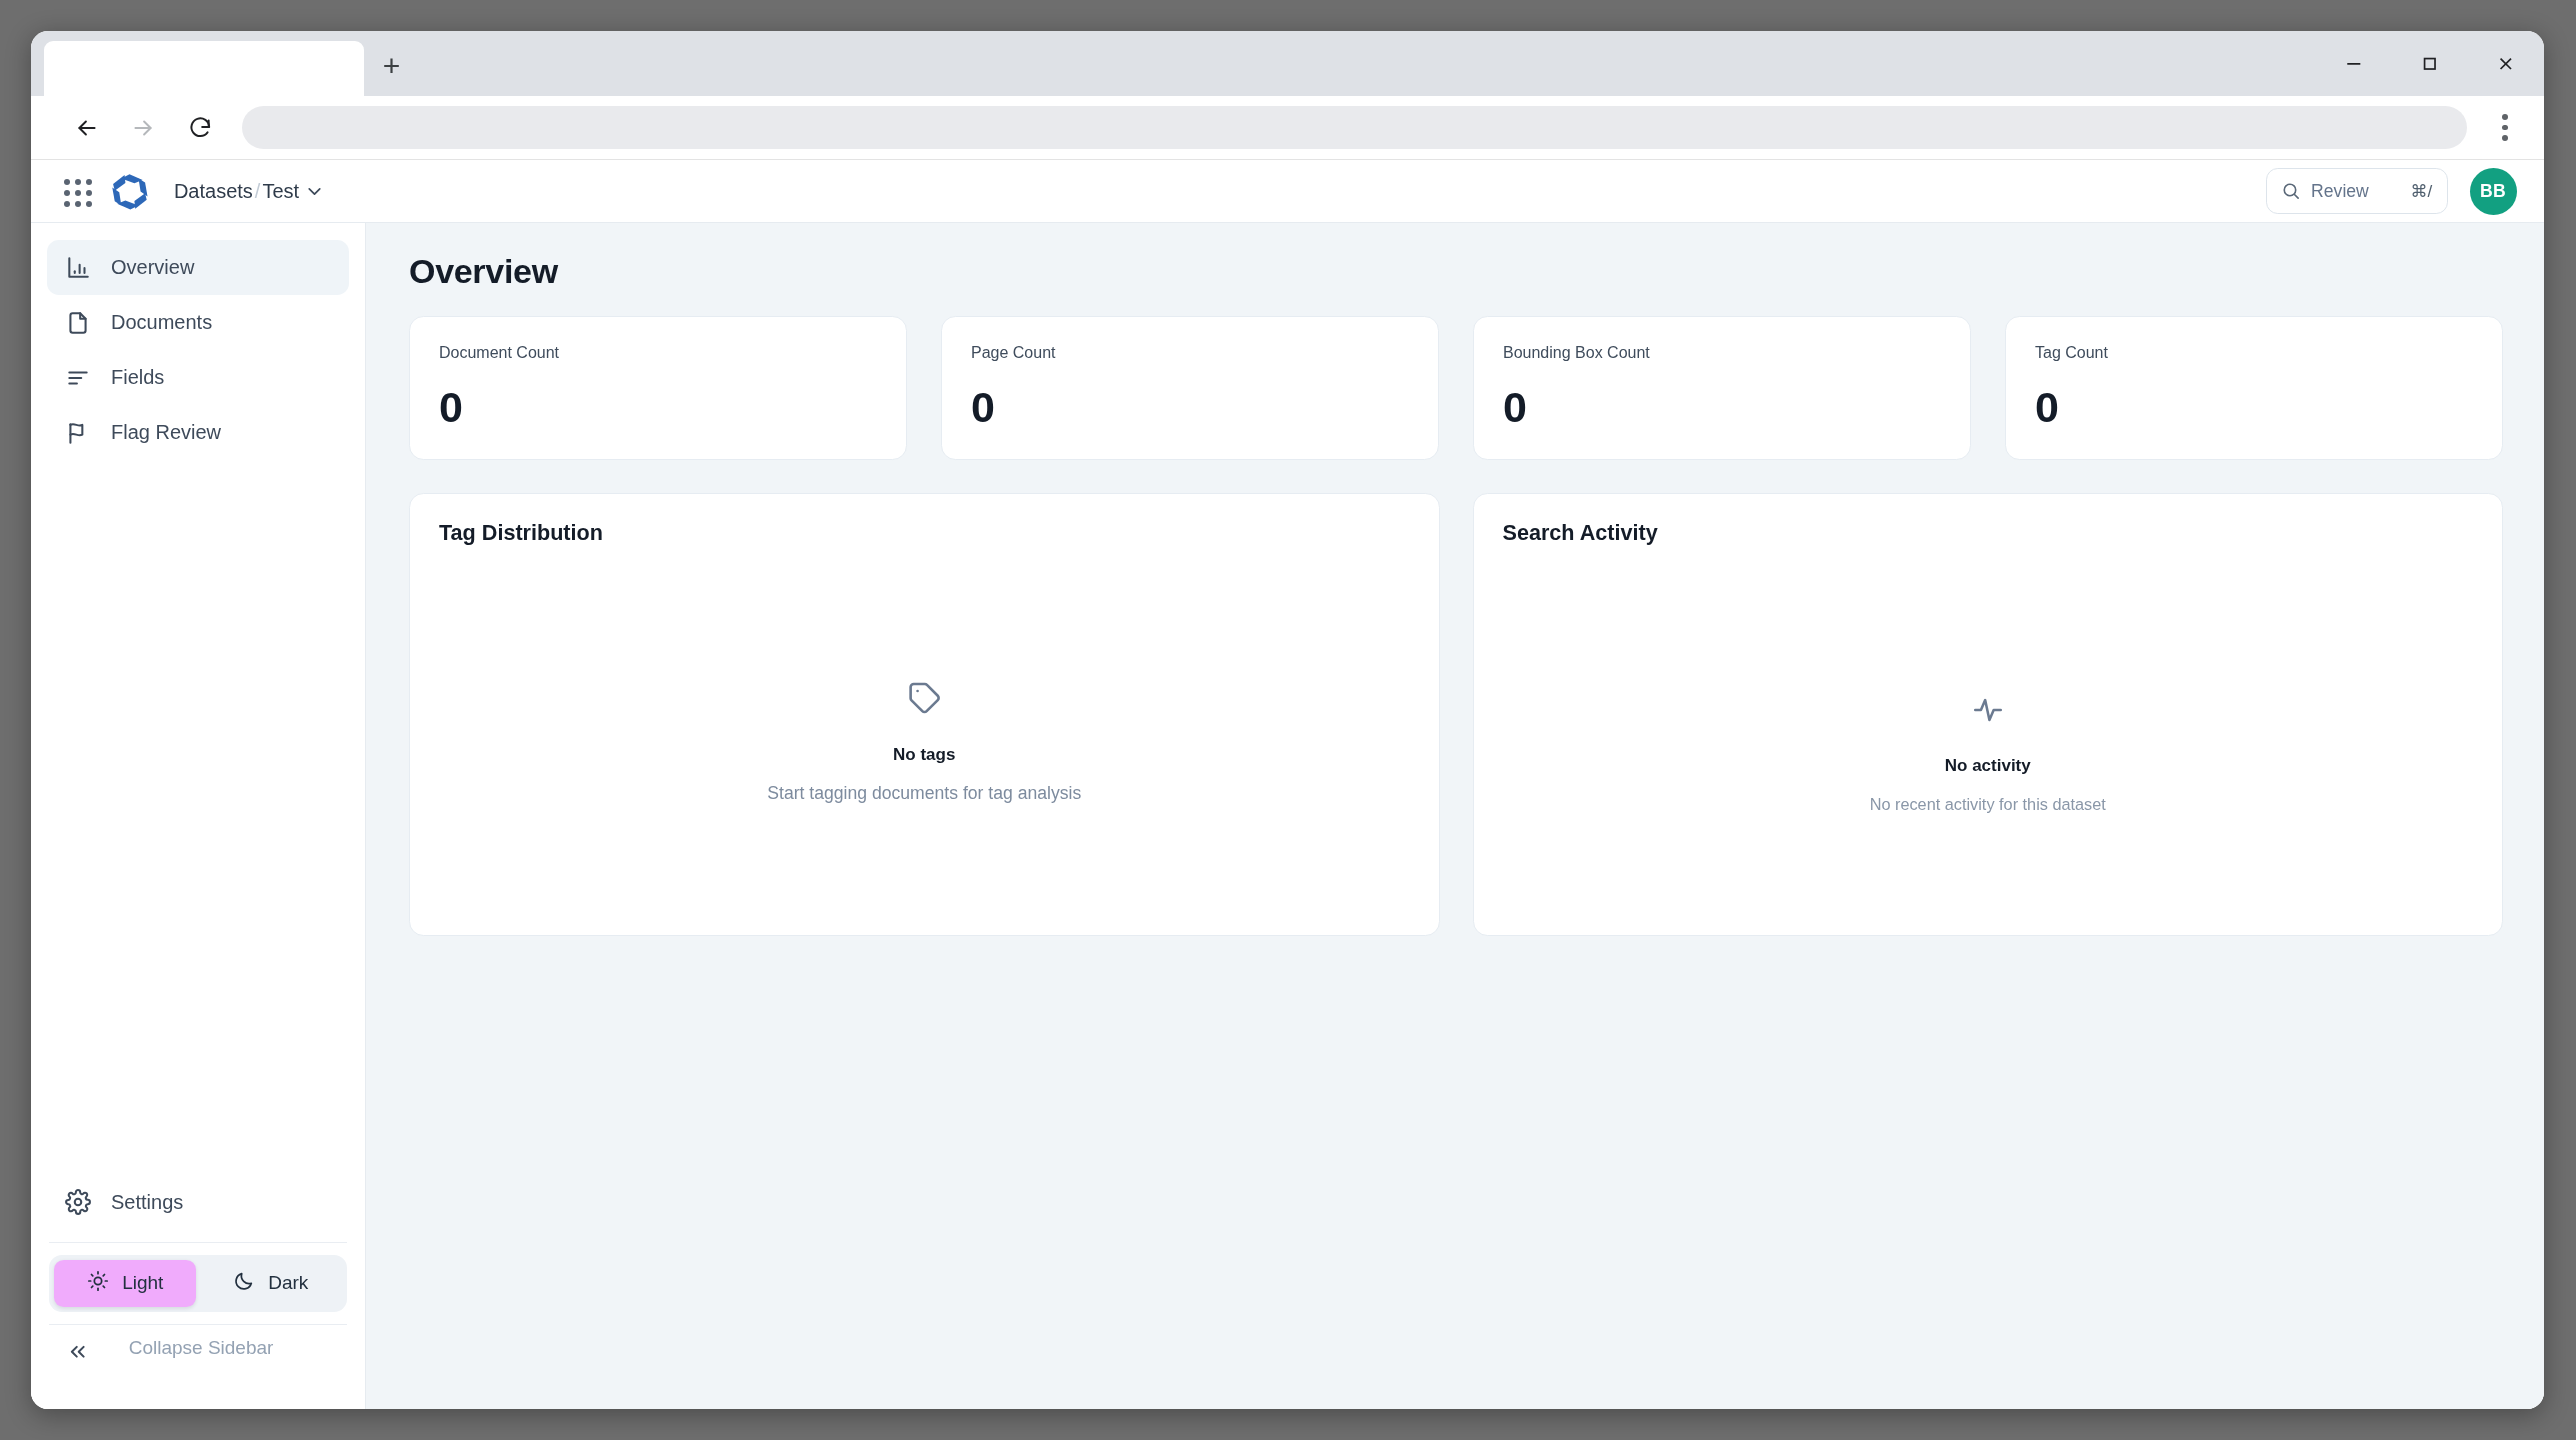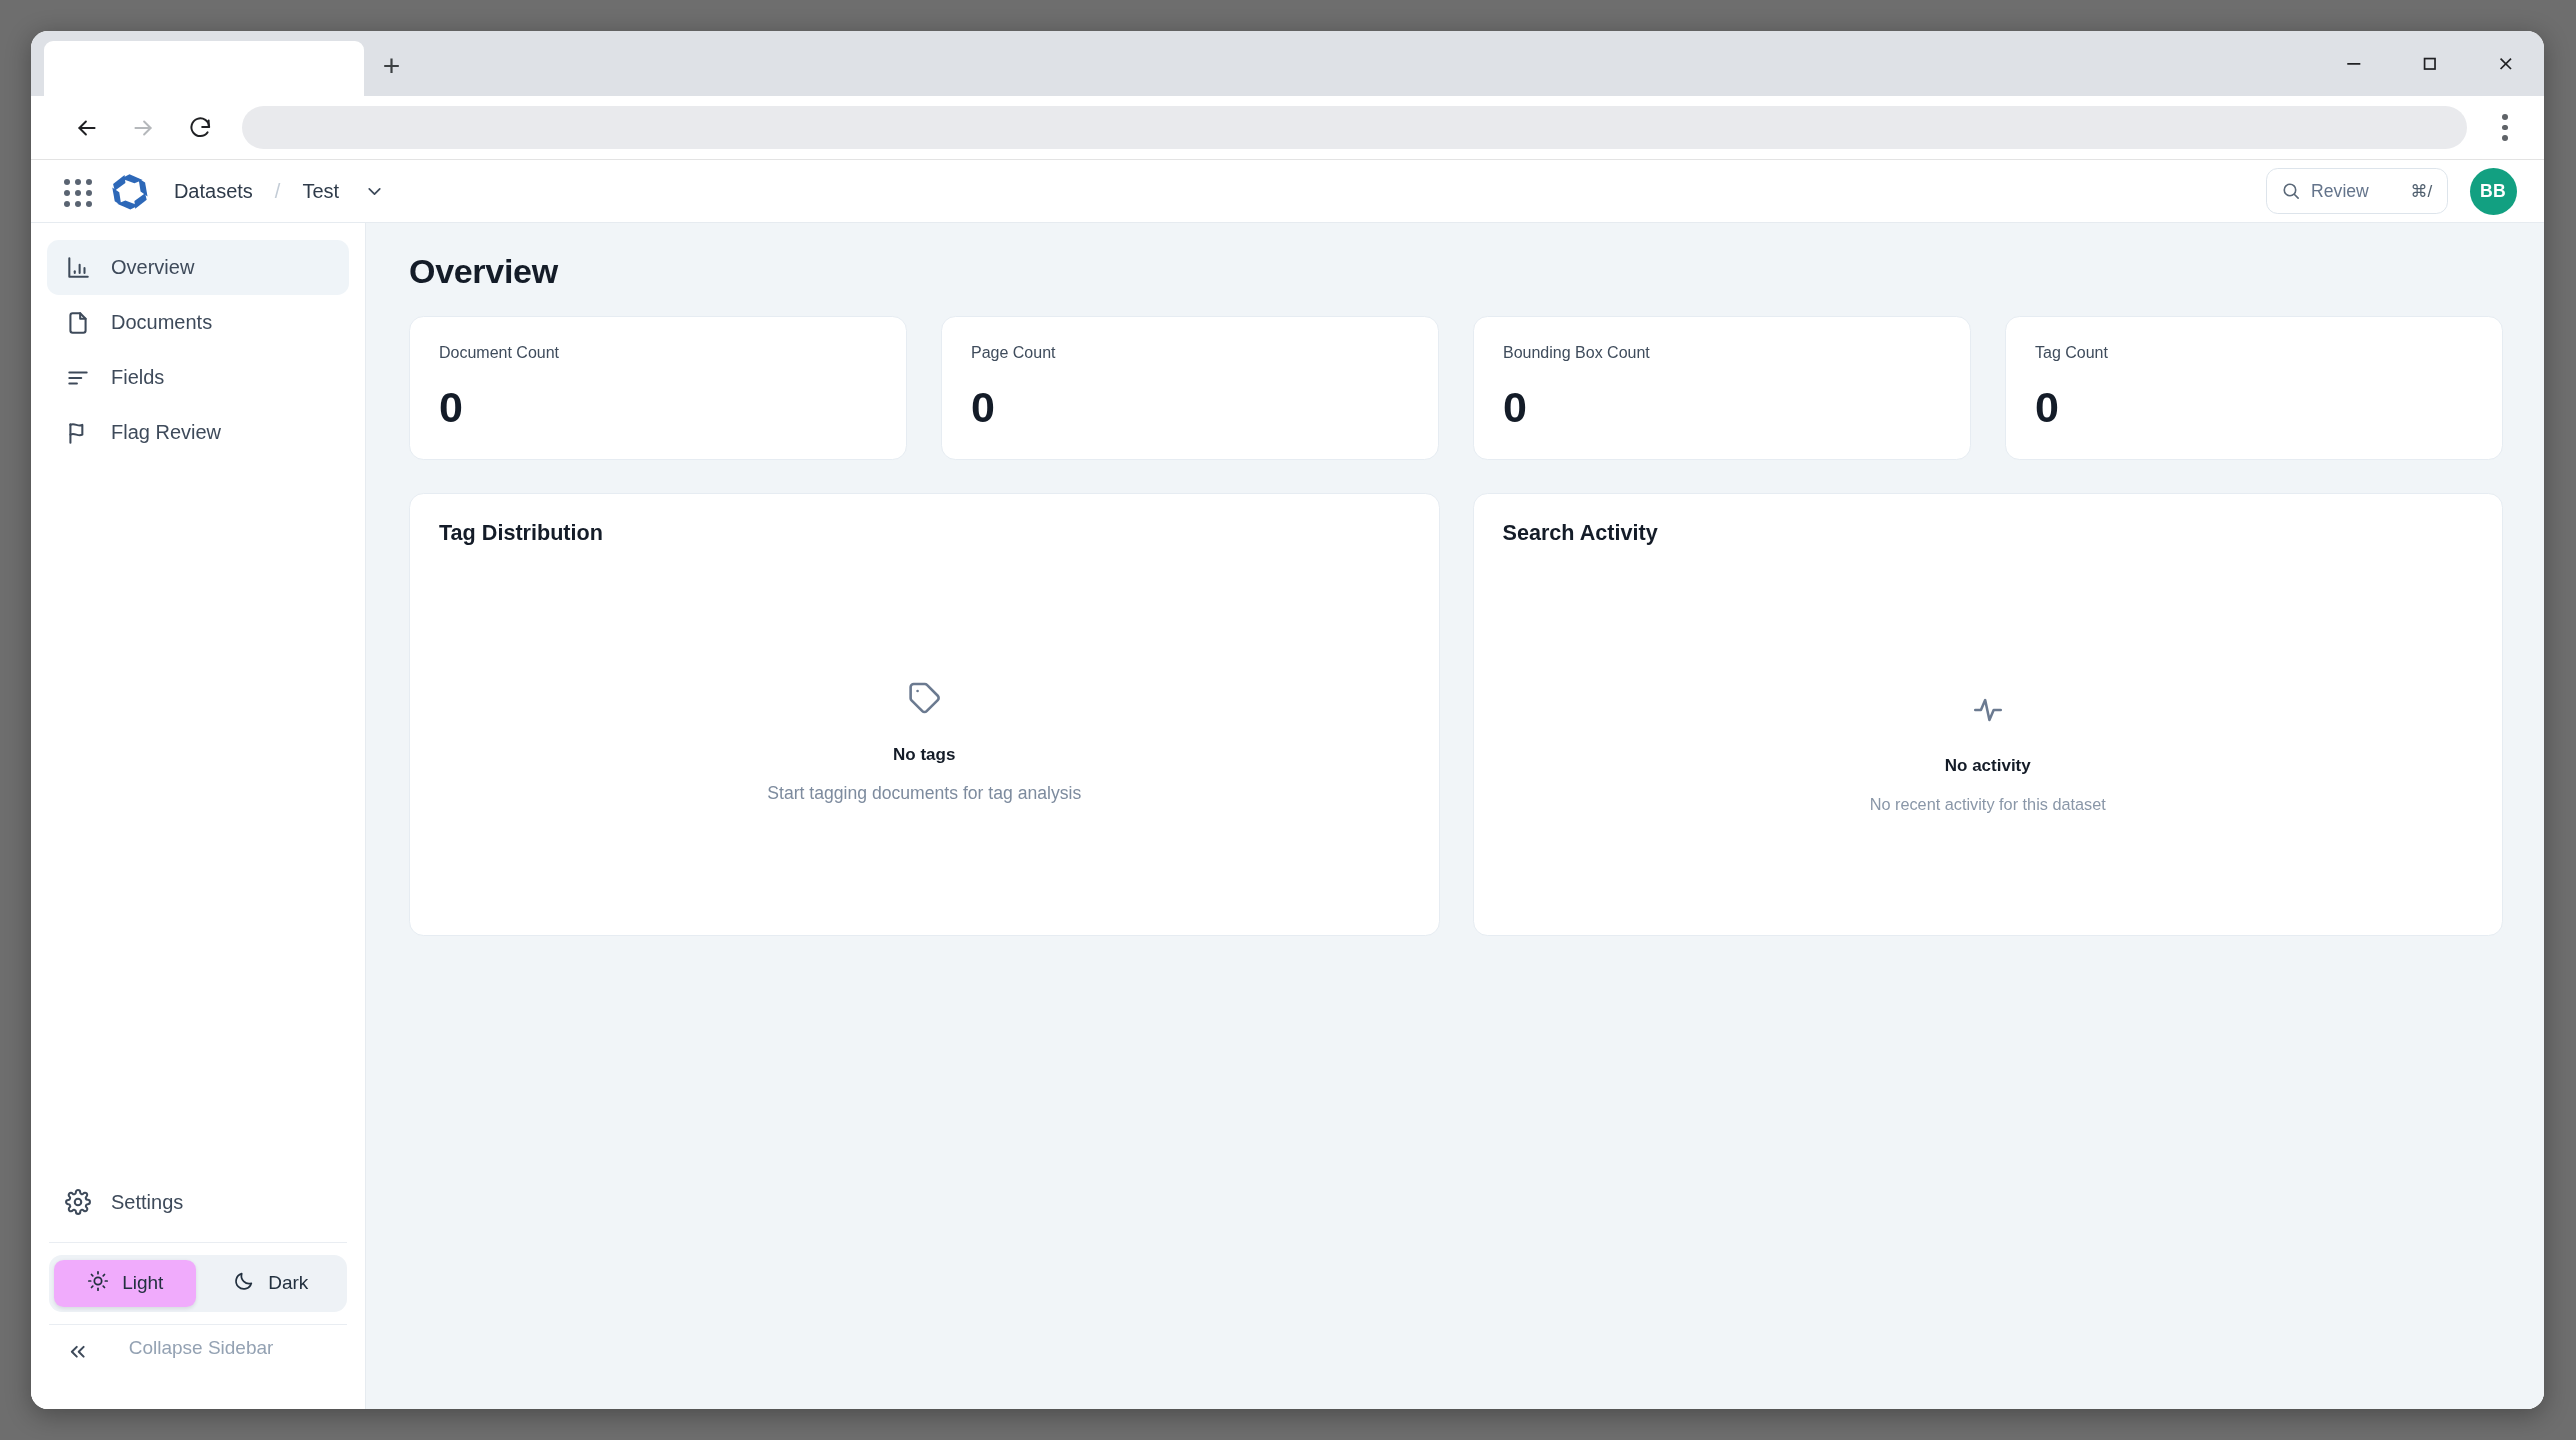--- a/index.html
+++ b/index.html
@@ -148,21 +148,21 @@
     width: 38px; height: 38px;
     display: grid;
     grid-template-columns: repeat(3, 1fr);
     grid-template-rows: repeat(3, 1fr);
     gap: 4.6px;
     padding: 6.5px;
     margin-right: 14.4px;
   }
   .grid-dot { width: 6.5px; height: 6.5px; border-radius: 50%; background: #5a6472; justify-self: center; align-self: center; }
   .app-logo { width: 41px; height: 41px; margin-right: 23.5px; display:block; }
-  .breadcrumb { display: flex; align-items: center; gap: 22px; }
+  .breadcrumb { display: flex; align-items: center; gap: 2px; }
   .crumb {
     font-size: 20px;
     color: #2f3b4a;
     white-space: nowrap;
   }
   .crumb-sep { font-size: 20px; color: #c3ccd6; }
   .crumb-caret { display: flex; align-items: center; margin-left: 2.6px; color: #3d4a5a; }
 
   .header-right {
     margin-left: auto;

